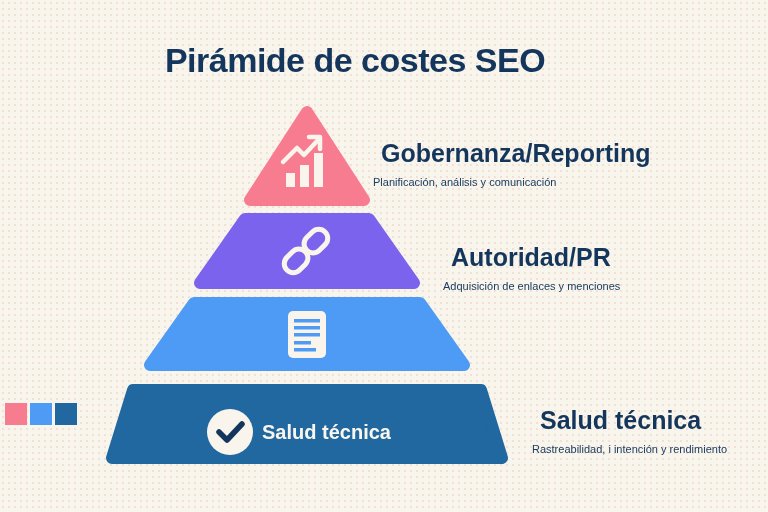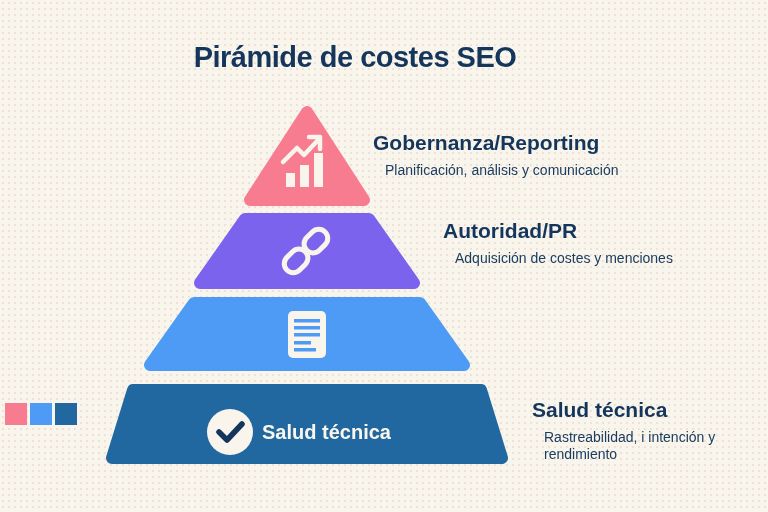--- a/index.html
+++ b/index.html
@@ -6,27 +6,27 @@
   .stage{
     position:relative;width:768px;height:512px;overflow:hidden;
     background-color:#F8F5EC;
     background-image:radial-gradient(rgba(233,166,158,0.28) 1px, rgba(0,0,0,0) 1.2px);
     background-size:6px 6px;
     font-family:"Liberation Sans", sans-serif;
     color:#14365C;
   }
   .page-title{
     position:absolute;left:70px;top:41px;width:570px;margin:0;
-    text-align:center;font-size:29px;font-weight:700;letter-spacing:-0.5px;
+    text-align:center;font-size:34px;font-weight:700;letter-spacing:-0.5px;
     color:#14365C;
   }
   .pyramid-svg{position:absolute;left:0;top:0;}
   .caption{position:absolute;}
-  .caption h3{margin:0;font-size:21px;font-weight:700;line-height:1.15;color:#14365C;}
-  .caption p{margin:7px 0 0 12px;font-size:14px;line-height:1.22;color:#1C3D60;}
+  .caption h3{margin:8px;font-size:25px;font-weight:700;line-height:1.15;color:#14365C;}
+  .caption p{margin:7px 0 0 0;font-size:11px;line-height:1.22;color:#1C3D60;}
   .caption.c4 p{width:222px;}
   .inner-label{
     position:absolute;left:262px;top:421px;
     font-size:20px;font-weight:700;color:#FAF6EE;
   }
   .legend{position:absolute;left:5px;top:403px;display:flex;gap:3px;}
   .legend .swatch{width:22px;height:22px;}
 </style>
 </head>
 <body>
@@ -73,23 +73,23 @@
     </g>
   </svg>
 
   <div class="inner-label">Salud técnica</div>
 
   <div class="caption c1" style="left:373px;top:131px;">
     <h3>Gobernanza/Reporting</h3>
     <p>Planificación, análisis y comunicación</p>
   </div>
 
-  <div class="caption c2" style="left:443px;top:219px;">
+  <div class="caption c2" style="left:443px;top:235px;">
     <h3>Autoridad/PR</h3>
-    <p>Adquisición de costes y menciones</p>
+    <p>Adquisición de enlaces y menciones</p>
   </div>
 
 
   <div class="caption c4" style="left:532px;top:398px;">
     <h3>Salud técnica</h3>
     <p>Rastreabilidad, i intención y rendimiento</p>
   </div>
 
   <div class="legend">
     <div class="swatch" style="background: rgb(248, 124, 144);"></div>

